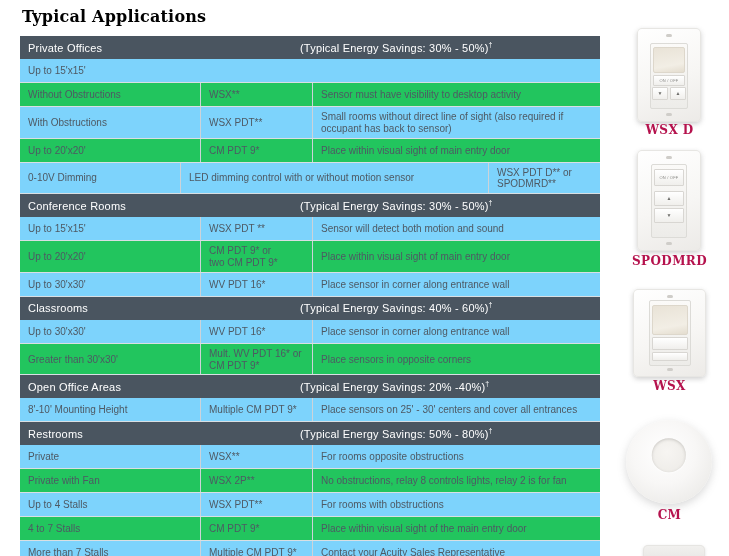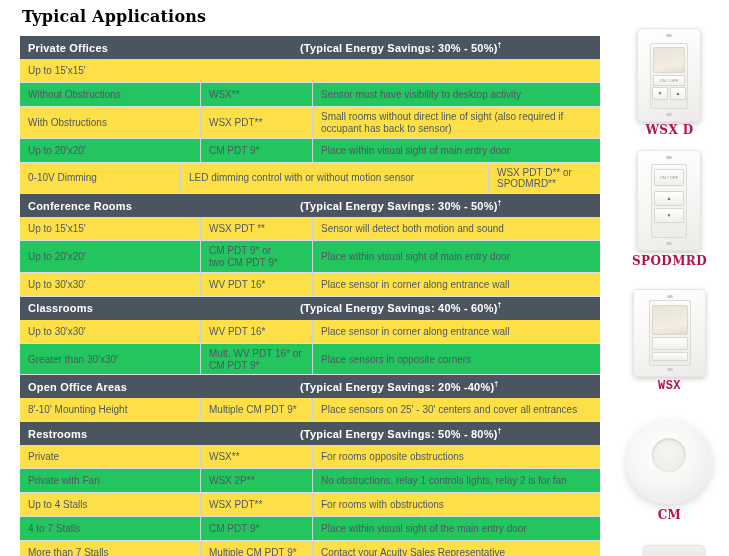--- a/index.html
+++ b/index.html
@@ -11,30 +11,30 @@
   .page-title{
     position:absolute;left:22px;top:7px;
     font-family:"DejaVu Serif",serif;font-weight:600;
     font-size:16px;color:#000000;letter-spacing:.2px;
   }
   
   .app-table{position:absolute;left:20px;top:36px;width:580px;}
   .sec-header{
     position:relative;background:#4a5560;color:#ffffff;
     height:23px;display:flex;align-items:center;font-size:11px;
-    font-weight:700;letter-spacing:.2px;
+    font-weight:400;letter-spacing:.2px;
   }
   .sec-name{padding-left:8px;}
   .sec-savings{position:absolute;left:272px;padding-left:8px;white-space:nowrap;}
   .dagger{font-size:7px;line-height:0;}
   .row{
     display:flex;align-items:stretch;
     border-bottom:1px solid #d9dfe3;
     min-height:23px;color:#4e5963;font-size:10px;line-height:1.18;
-    background:#fde047;
+    background:#7dd3fc;
   }
   .row.alt{background:#22c55e;}
   .cell{padding:4px 8px 3px 8px;box-sizing:border-box;display:flex;align-items:center;}
   .c1{width:160px;flex:0 0 160px;}
   .c2{width:112px;flex:0 0 112px;border-left:1px solid #ccd3d9;white-space:pre-line;margin-left:20px;}
   .c3{flex:1;border-left:1px solid #ccd3d9;}
   .span-row .c1{width:100%;flex:1;}
   
   .products{position:absolute;left:610px;top:0;width:119px;height:398px;}
   .plate{
@@ -170,21 +170,21 @@
       <span class="sec-savings"><span>(Typical Energy Savings: 50% - 80%)</span><sup class="dagger">†</sup></span>
     </div>
     <div class="row">
       <div class="cell c1">Private</div>
       <div class="cell c2">WSX**</div>
       <div class="cell c3">For rooms opposite obstructions</div>
     </div>
     <div class="row alt">
       <div class="cell c1">Private with Fan</div>
       <div class="cell c2">WSX 2P**</div>
-      <div class="cell c3">No obstructions, relay 1 controls lights, relay 2 is for fan</div>
+      <div class="cell c3">No obstructions, relay 8 controls lights, relay 2 is for fan</div>
     </div>
     <div class="row">
       <div class="cell c1">Up to 4 Stalls</div>
       <div class="cell c2">WSX PDT**</div>
       <div class="cell c3">For rooms with obstructions</div>
     </div>
     <div class="row alt">
       <div class="cell c1">4 to 7 Stalls</div>
       <div class="cell c2">CM PDT 9*</div>
       <div class="cell c3">Place within visual sight of the main entry door</div>
@@ -233,20 +233,20 @@
 
   <div class="plate" style="left:23px;top:289px;width:73px;height:88px;">
     <div class="screw top"></div>
     <div class="screw bottom"></div>
     <div class="module" style="top:11px;width:40px;height:64px;">
       <div class="lens" style="top:4px;width:34px;height:28px;"></div>
       <div class="pbtn" style="top:36px;width:34px;height:11px;"></div>
       <div class="pbtn" style="top:51px;width:34px;height:7px;"></div>
     </div>
   </div>
-  <div class="prod-label" style="top:379px;font-family:Liberation Mono, monospace;">WSX</div>
+  <div class="prod-label" style="top:379px;">WSX</div>
 
   <div class="dome" style="left:16px;top:420px;width:86px;height:84px;"></div>
   <div class="prod-label" style="top:508px;">CM</div>
 
   <div class="partial-device" style="left:33px;top:545px;width:62px;height:14px;"></div>
 
 </aside>
 
 </body></html>

